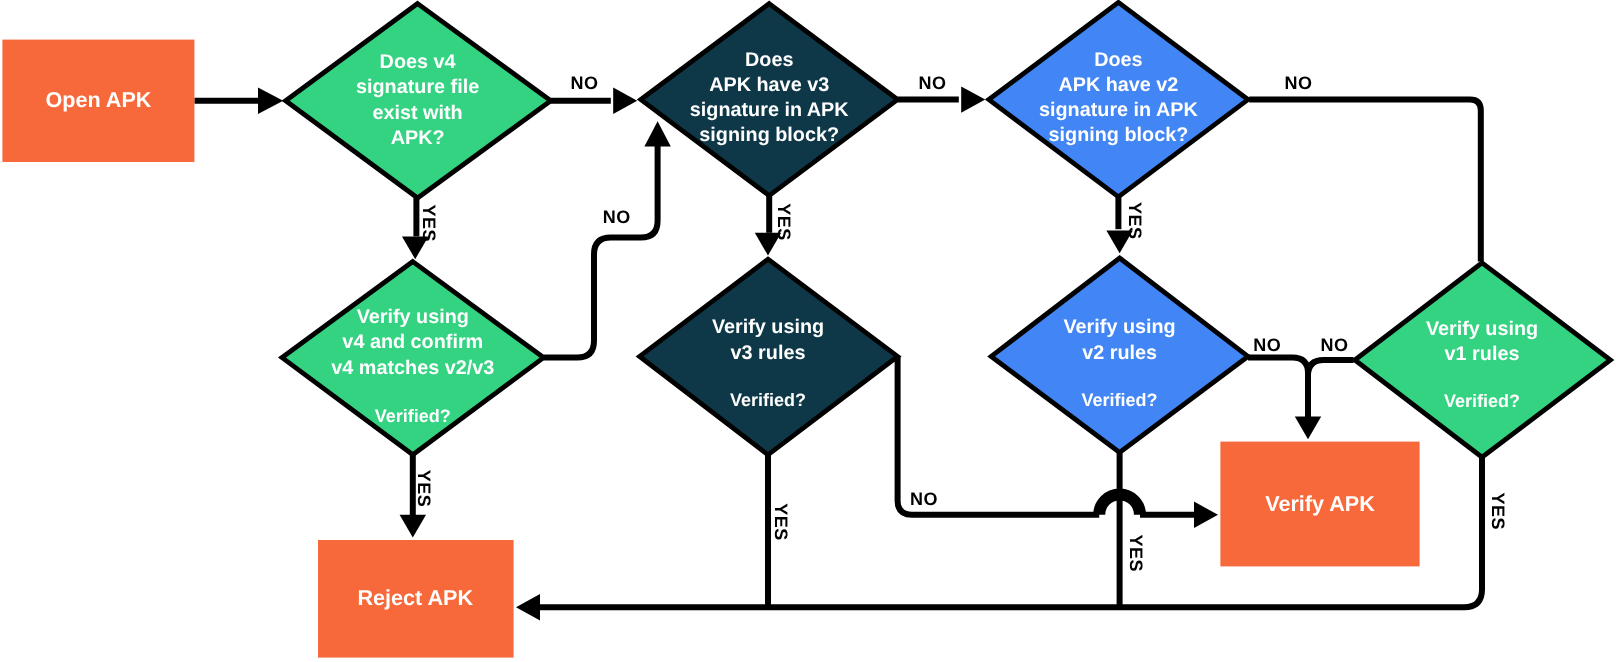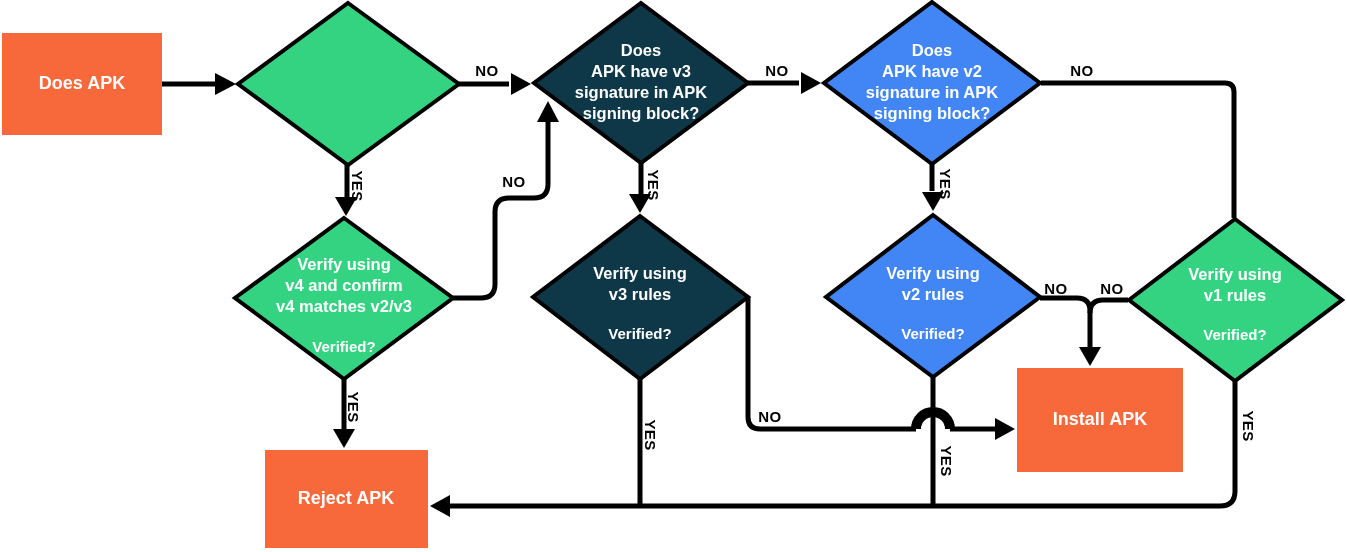--- a/index.html
+++ b/index.html
@@ -83,21 +83,25 @@
       <polygon points="640,213 629,194 651,194"></polygon>
       <polygon points="933,211 922,192 944,192"></polygon>
       <polygon points="548,101 537,122 559,122"></polygon>
       <polygon points="344,448 333,429 355,429"></polygon>
       <polygon points="1015,429 995,418 995,440"></polygon>
       <polygon points="1090,366 1079,347 1101,347"></polygon>
       <polygon points="430,506 450,495 450,517"></polygon>
     </g>
   </svg>
 
-  <div class="lbl box-lbl" style="left:82px;top:84px;">Does APK</div>
+  <div class="lbl box-lbl" style="left:82px;top:84px;">Open APK</div>
+  <div class="lbl node-lbl" style="left:348px;top:84px;">Does v4
+signature file
+exist with
+APK?</div>
   <div class="lbl node-lbl" style="left:641px;top:82px;">Does
 APK have v3
 signature in APK
 signing block?</div>
   <div class="lbl node-lbl" style="left:932px;top:82px;">Does
 APK have v2
 signature in APK
 signing block?</div>
   <div class="lbl node-lbl" style="left:344px;top:286px;">Verify using
 v4 and confirm
@@ -105,21 +109,21 @@
   <div class="lbl sub-lbl" style="left:344px;top:347px;">Verified?</div>
   <div class="lbl node-lbl" style="left:640px;top:284px;">Verify using
 v3 rules</div>
   <div class="lbl sub-lbl" style="left:640px;top:334px;">Verified?</div>
   <div class="lbl node-lbl" style="left:933px;top:284px;">Verify using
 v2 rules</div>
   <div class="lbl sub-lbl" style="left:933px;top:334px;">Verified?</div>
   <div class="lbl node-lbl" style="left:1235px;top:285px;">Verify using
 v1 rules</div>
   <div class="lbl sub-lbl" style="left:1235px;top:335px;">Verified?</div>
-  <div class="lbl box-lbl" style="left:1100px;top:420px;">Install APK</div>
+  <div class="lbl box-lbl" style="left:1100px;top:420px;">Verify APK</div>
   <div class="lbl box-lbl" style="left:346px;top:499px;">Reject APK</div>
 
   <div class="edge-lbl" style="left:487px;top:70px;">NO</div>
   <div class="edge-lbl" style="left:777px;top:70px;">NO</div>
   <div class="edge-lbl" style="left:1082px;top:70px;">NO</div>
   <div class="edge-lbl" style="left:514px;top:181px;">NO</div>
   <div class="edge-lbl" style="left:770px;top:416px;">NO</div>
   <div class="edge-lbl" style="left:1056px;top:288px;">NO</div>
   <div class="edge-lbl" style="left:1112px;top:288px;">NO</div>
 

